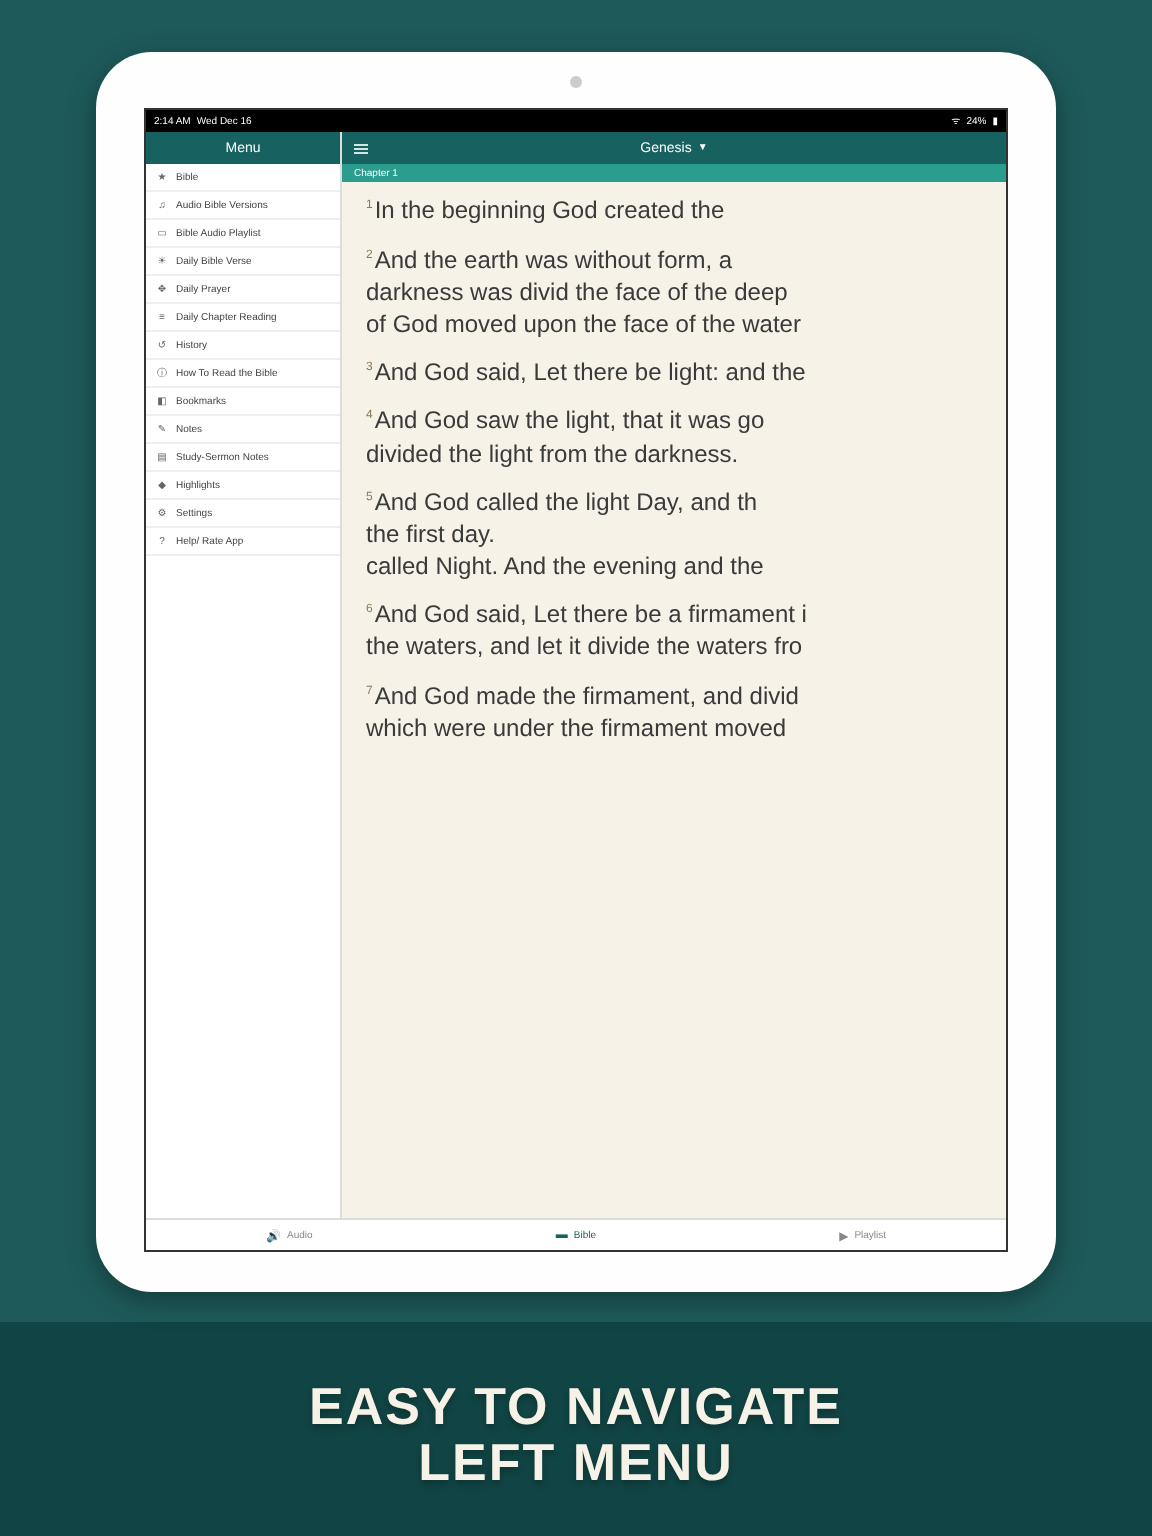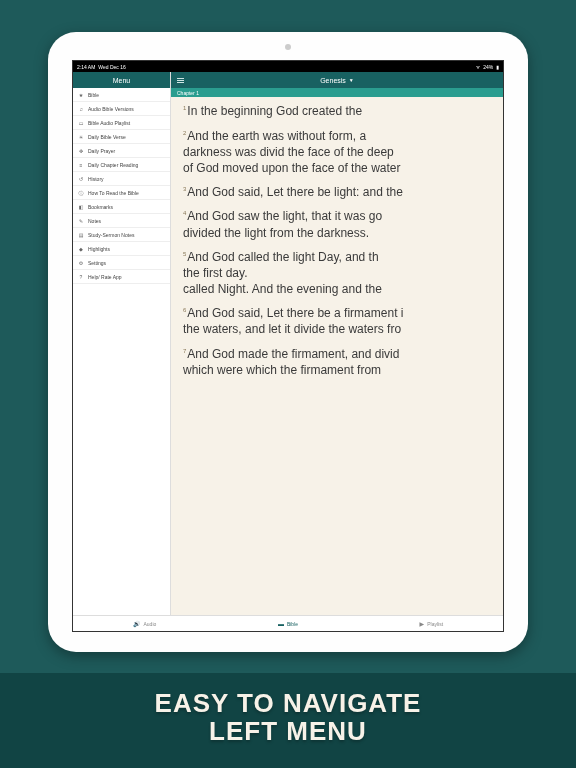--- a/index.html
+++ b/index.html
@@ -175,21 +175,21 @@
     color: #888;
     cursor: pointer;
   }
   .tab.active { color: #186161; }
   .tab-icon { font-size: 6px; }
   .caption-strip {
     width: 100%;
     background: #114444;
     color: #f7f2e8;
     text-align: center;
-    padding: 16px 0 22px 0;
+    padding: 28px 0 22px 0;
     font-weight: 700;
     letter-spacing: 1px;
     text-shadow: 0 2px 3px rgba(0,0,0,0.25);
   }
   .caption-line {
     font-size: 26px;
     line-height: 1.1;
     font-family: "Arial Black", Impact, sans-serif;
   }
 </style>
@@ -315,21 +315,21 @@
                 <span class="line"><span class="verse-num">5</span>And God called the light Day, and th</span>
                 <span class="line">the first day.</span>
                 <span class="line">called Night. And the evening and the</span>
               </div>
               <div class="verse">
                 <span class="line"><span class="verse-num">6</span>And God said, Let there be a firmament i</span>
                 <span class="line">the waters, and let it divide the waters fro</span>
               </div>
               <div class="verse">
                 <span class="line"><span class="verse-num">7</span>And God made the firmament, and divid</span>
-                <span class="line">which  were  which  the  firmament  from</span>
+                <span class="line">which  were  under  the  firmament  moved</span>
               </div>
             </div>
         </div>
 
       </div>
 
       <div class="bottom-tabs">
         <div class="tab">
           <span class="tab-icon">🔊</span>
           <span>Audio</span>

